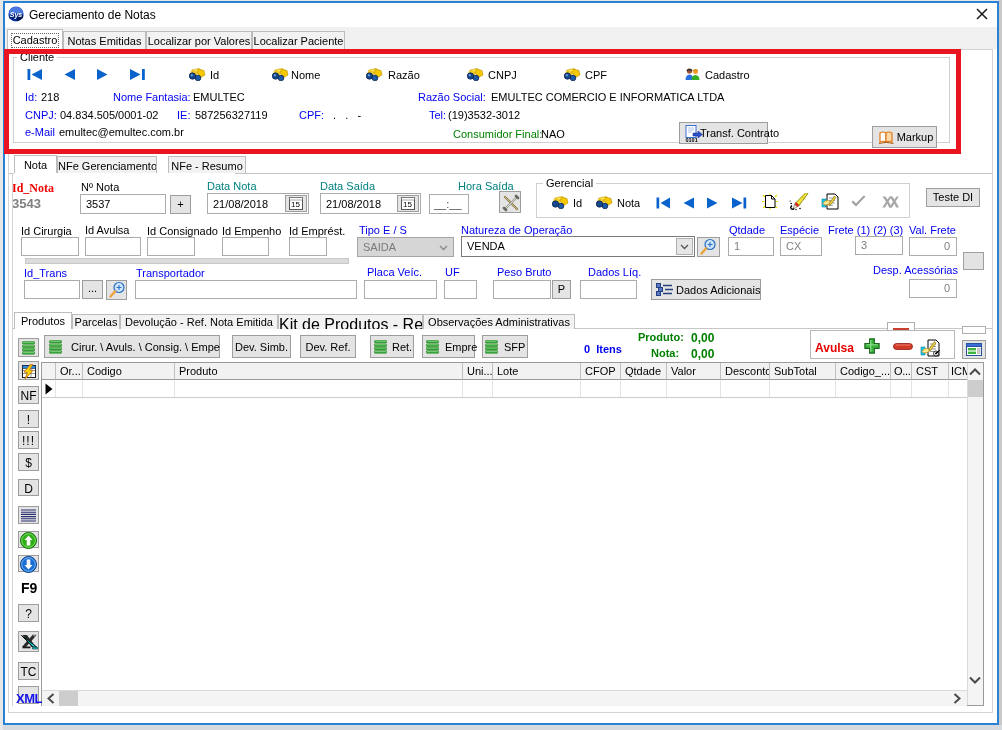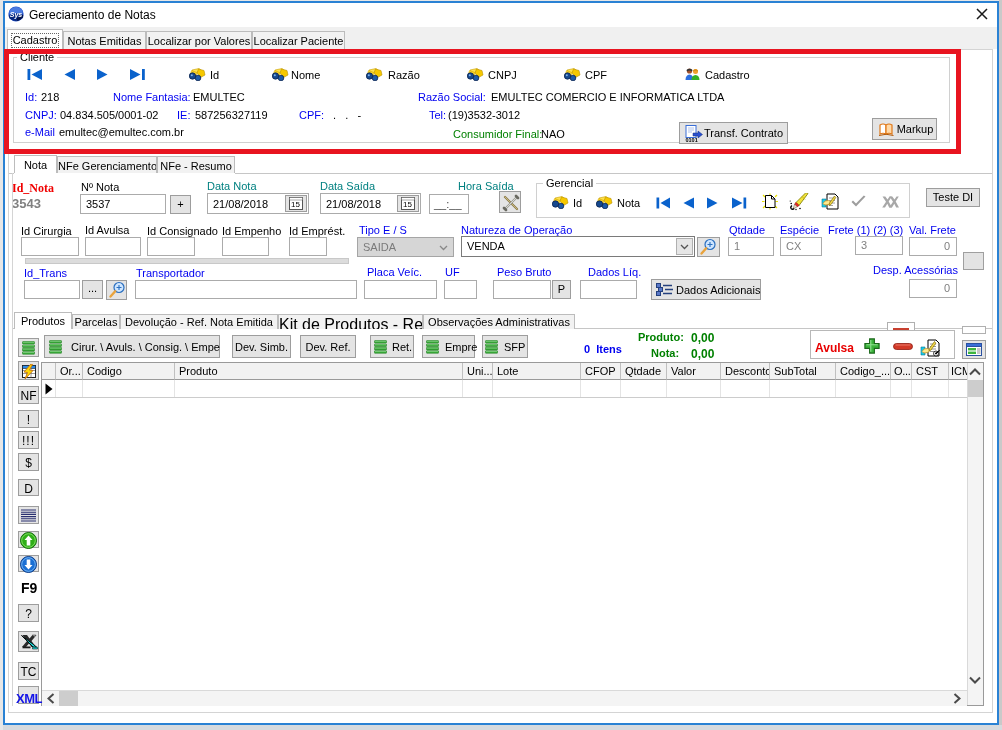--- a/index.html
+++ b/index.html
@@ -143,38 +143,38 @@
 <div class="abs" style="left:195px;top:109px;">587256327119</div>
 <div class="abs blue" style="left:299px;top:109px;">CPF:</div>
 <div class="abs" style="left:333px;top:109px;">.&nbsp;&nbsp;&nbsp;.&nbsp;&nbsp;&nbsp;-</div>
 <div class="abs blue" style="left:429px;top:109px;">Tel:</div>
 <div class="abs" style="left:448px;top:109px;">(19)3532-3012</div>
 
 <div class="abs blue" style="left:25px;top:126px;">e-Mail</div>
 <div class="abs" style="left:59px;top:126px;">emultec@emultec.com.br</div>
 <div class="abs green" style="left:453px;top:128px;">Consumidor Final:</div>
 <div class="abs" style="left:541px;top:128px;">NAO</div>
-<div class="btn" style="left:679px;top:122px;width:109px;height:22px;padding-top:4px;padding-left:20px;" id="btn-transf"><svg width="18" height="17" viewBox="0 0 18 17" style="position:absolute;left:5px;top:2px;">
+<div class="btn" style="left:679px;top:122px;width:89px;height:22px;padding-top:4px;padding-left:20px;" id="btn-transf"><svg width="18" height="17" viewBox="0 0 18 17" style="position:absolute;left:5px;top:2px;">
       <g>
         <rect x="1" y="0.5" width="10" height="12" fill="#fff" stroke="#3a6fd8" stroke-width="1"></rect>
         <path d="M3 3 h6 M3 5 h6 M3 7 h4" stroke="#9ab4e8" stroke-width="0.8"></path>
         <path d="M8 8 h5 l0 -2 l4.5 3.5 l-4.5 3.5 l0 -2 h-5 z" fill="#2a50d0" stroke="#15307e" stroke-width="0.5"></path>
         <text x="0.5" y="16.5" font-size="5.5" font-weight="bold" fill="#000" font-family="Liberation Sans">0101</text>
       </g>
     </svg>Transf. Contrato</div>
-<div class="btn" style="left:872px;top:118px;width:65px;height:22px;padding-top:4px;padding-left:21px;" id="btn-markup"><svg width="17" height="16" viewBox="0 0 17 16" style="position:absolute;left:5px;top:3px;">
+<div class="btn" style="left:872px;top:126px;width:65px;height:22px;padding-top:4px;padding-left:21px;" id="btn-markup"><svg width="17" height="16" viewBox="0 0 17 16" style="position:absolute;left:5px;top:3px;">
       <g>
         <path d="M2 3 Q5 1 8 3 L8 12 Q5 10.5 2 12 Z" fill="#fff" stroke="#e07818" stroke-width="1.2"></path>
         <path d="M8 3 Q11 1 14 3 L14 12 Q11 10.5 8 12 Z" fill="#ffd9a8" stroke="#e07818" stroke-width="1.2"></path>
         <path d="M1 13.5 Q8 11 15.5 13.5" fill="none" stroke="#b05808" stroke-width="1"></path>
       </g>
     </svg>Markup</div>
 
 <div class="tab" style="left:57px;top:156px;width:100px;height:17px;">NFe Gerenciamento</div>
-<div class="tab" style="left:157px;top:156px;width:78px;height:17px;">NFe - Resumo</div>
+<div class="tab" style="left:168px;top:156px;width:78px;height:17px;">NFe - Resumo</div>
 <div class="tab tabsel" style="left:14px;top:155px;width:43px;height:18px;">Nota</div>
 <div class="gline" style="left:9px;top:172.5px;width:5px;height:1px;"></div>
 <div class="gline" style="left:235px;top:172.5px;width:757px;height:1px;"></div>
 
 <div class="abs red b" style="left:12px;top:181px;font-size:12px;">Id_Nota</div>
 <div class="abs" style="left:81px;top:181px;">Nº Nota</div>
 <div class="abs teal" style="left:207px;top:180px;">Data Nota</div>
 <div class="abs teal" style="left:320px;top:180px;">Data Saída</div>
 <div class="abs teal" style="left:430px;top:180px;margin-left:28px;">Hora Saída</div>
 <div class="abs gray b" style="left:12px;top:196px;font-size:13px;">3543</div>

